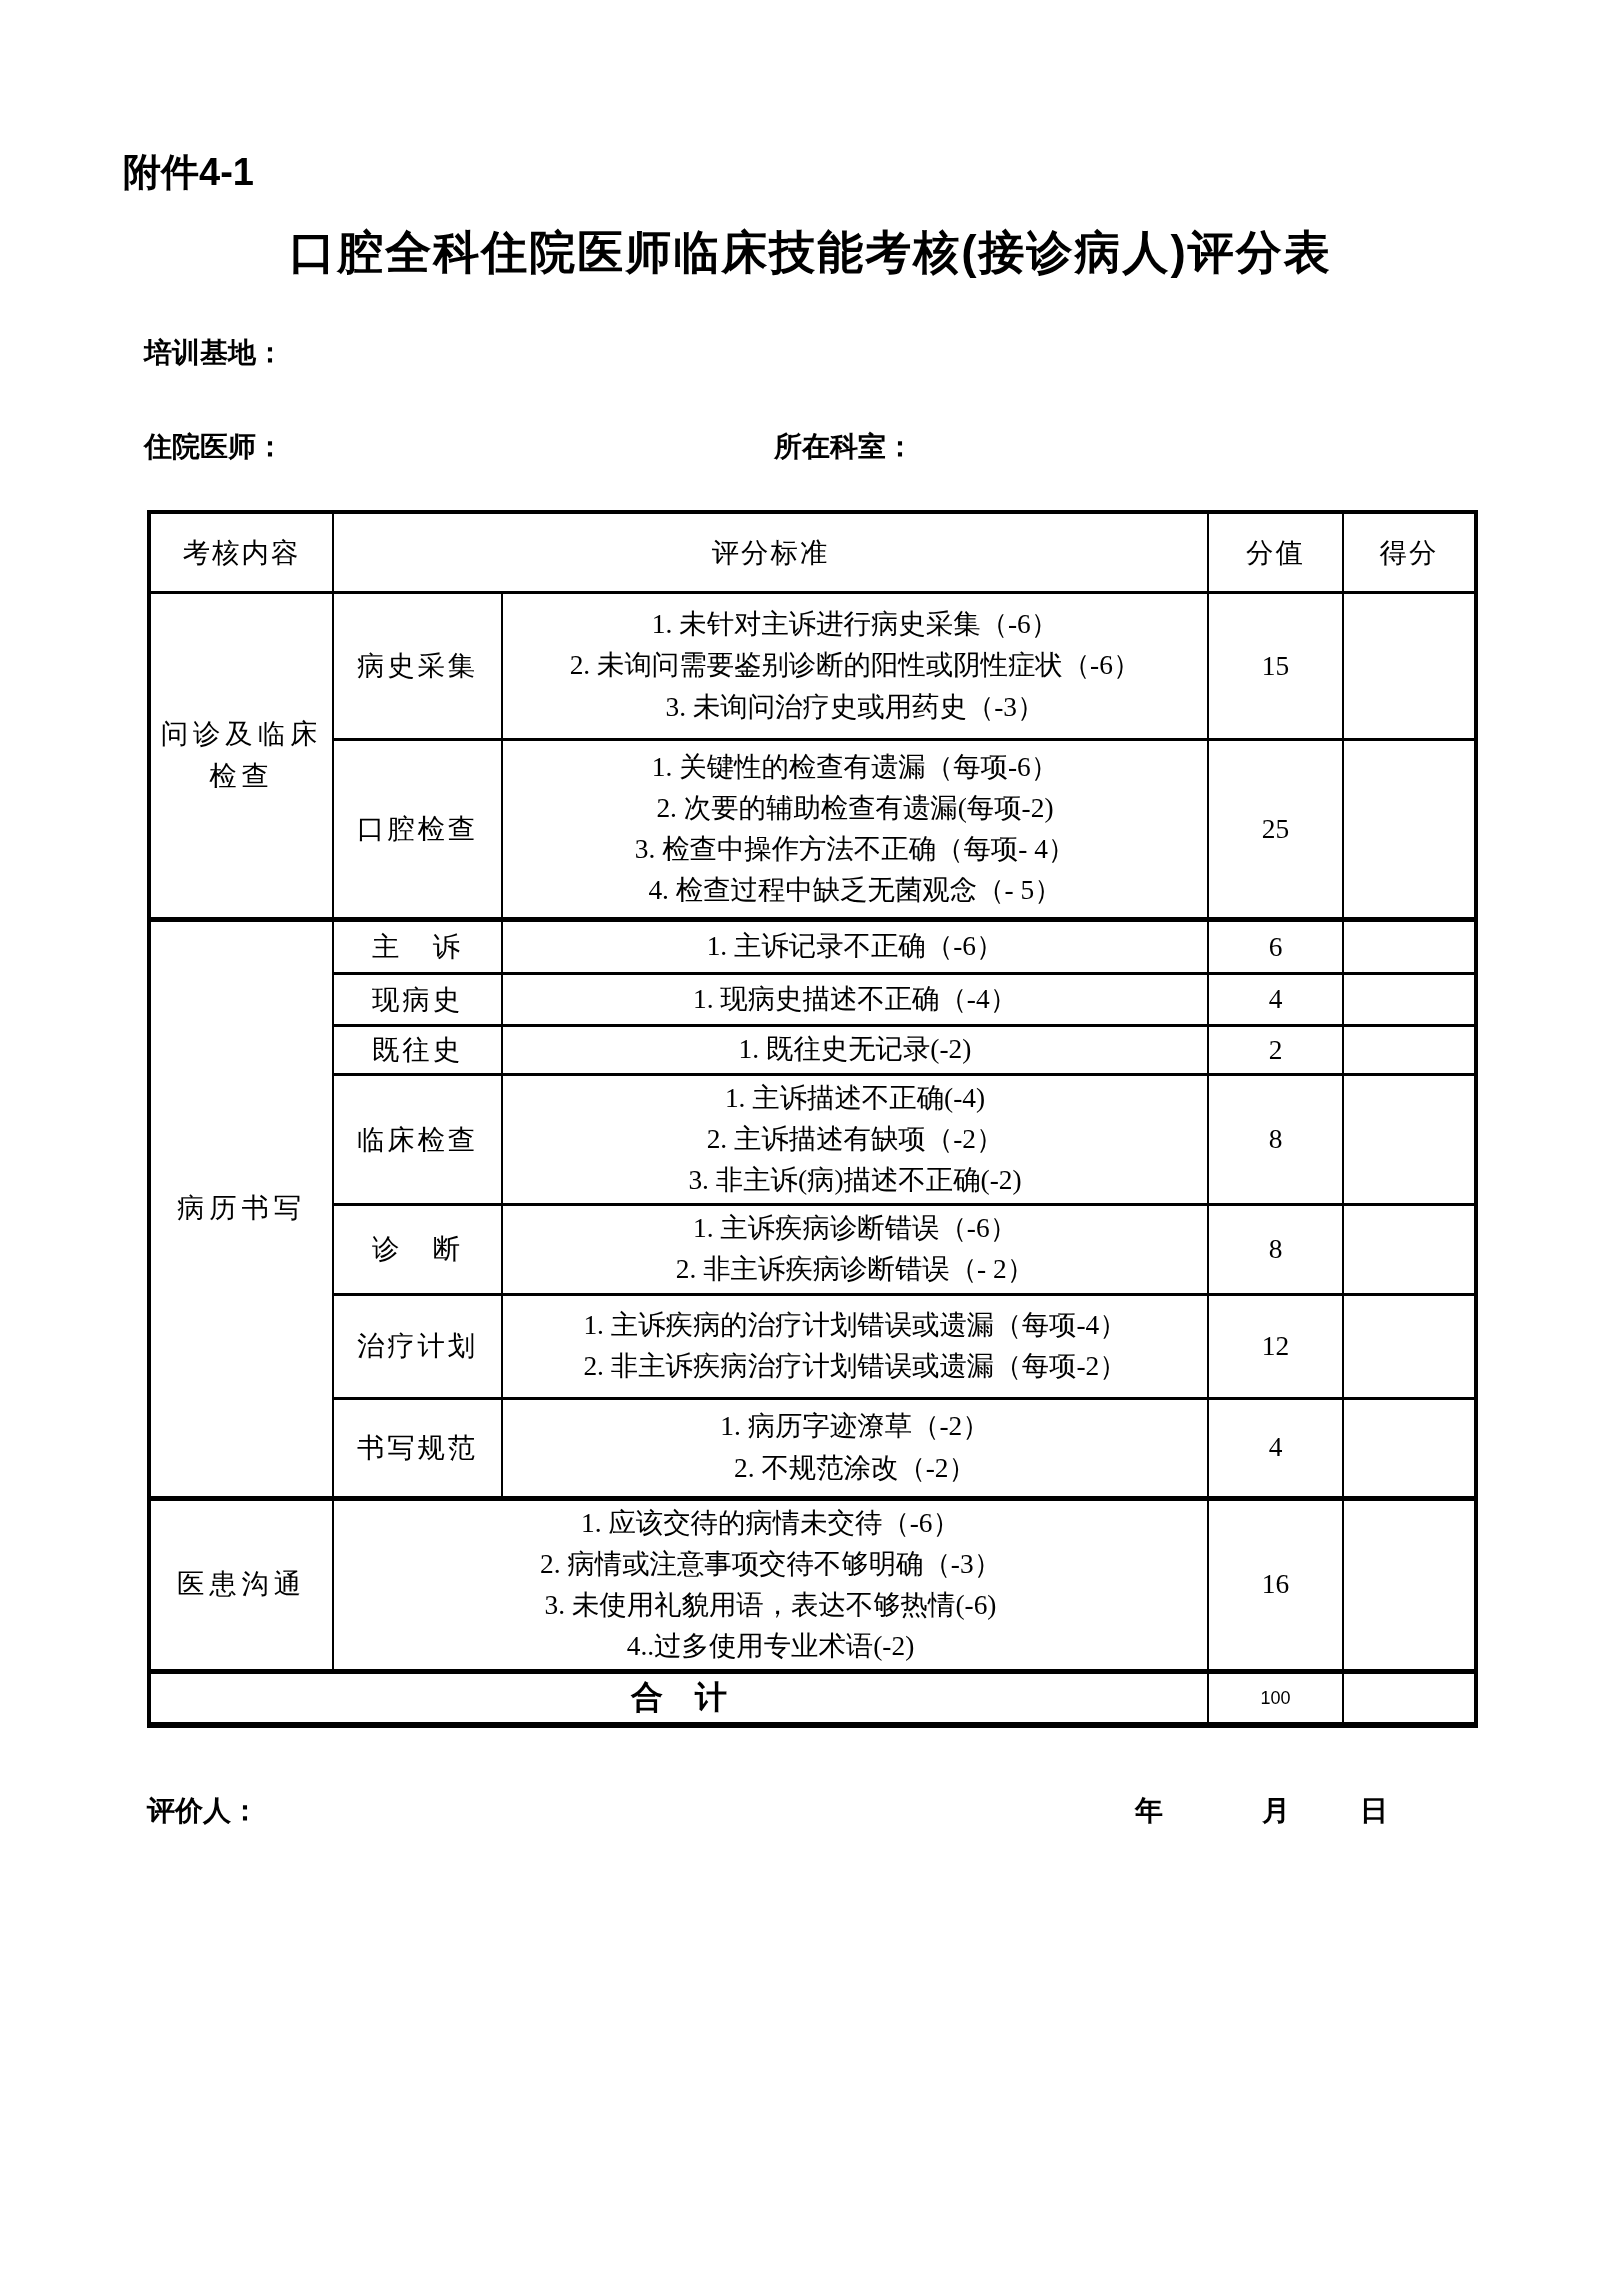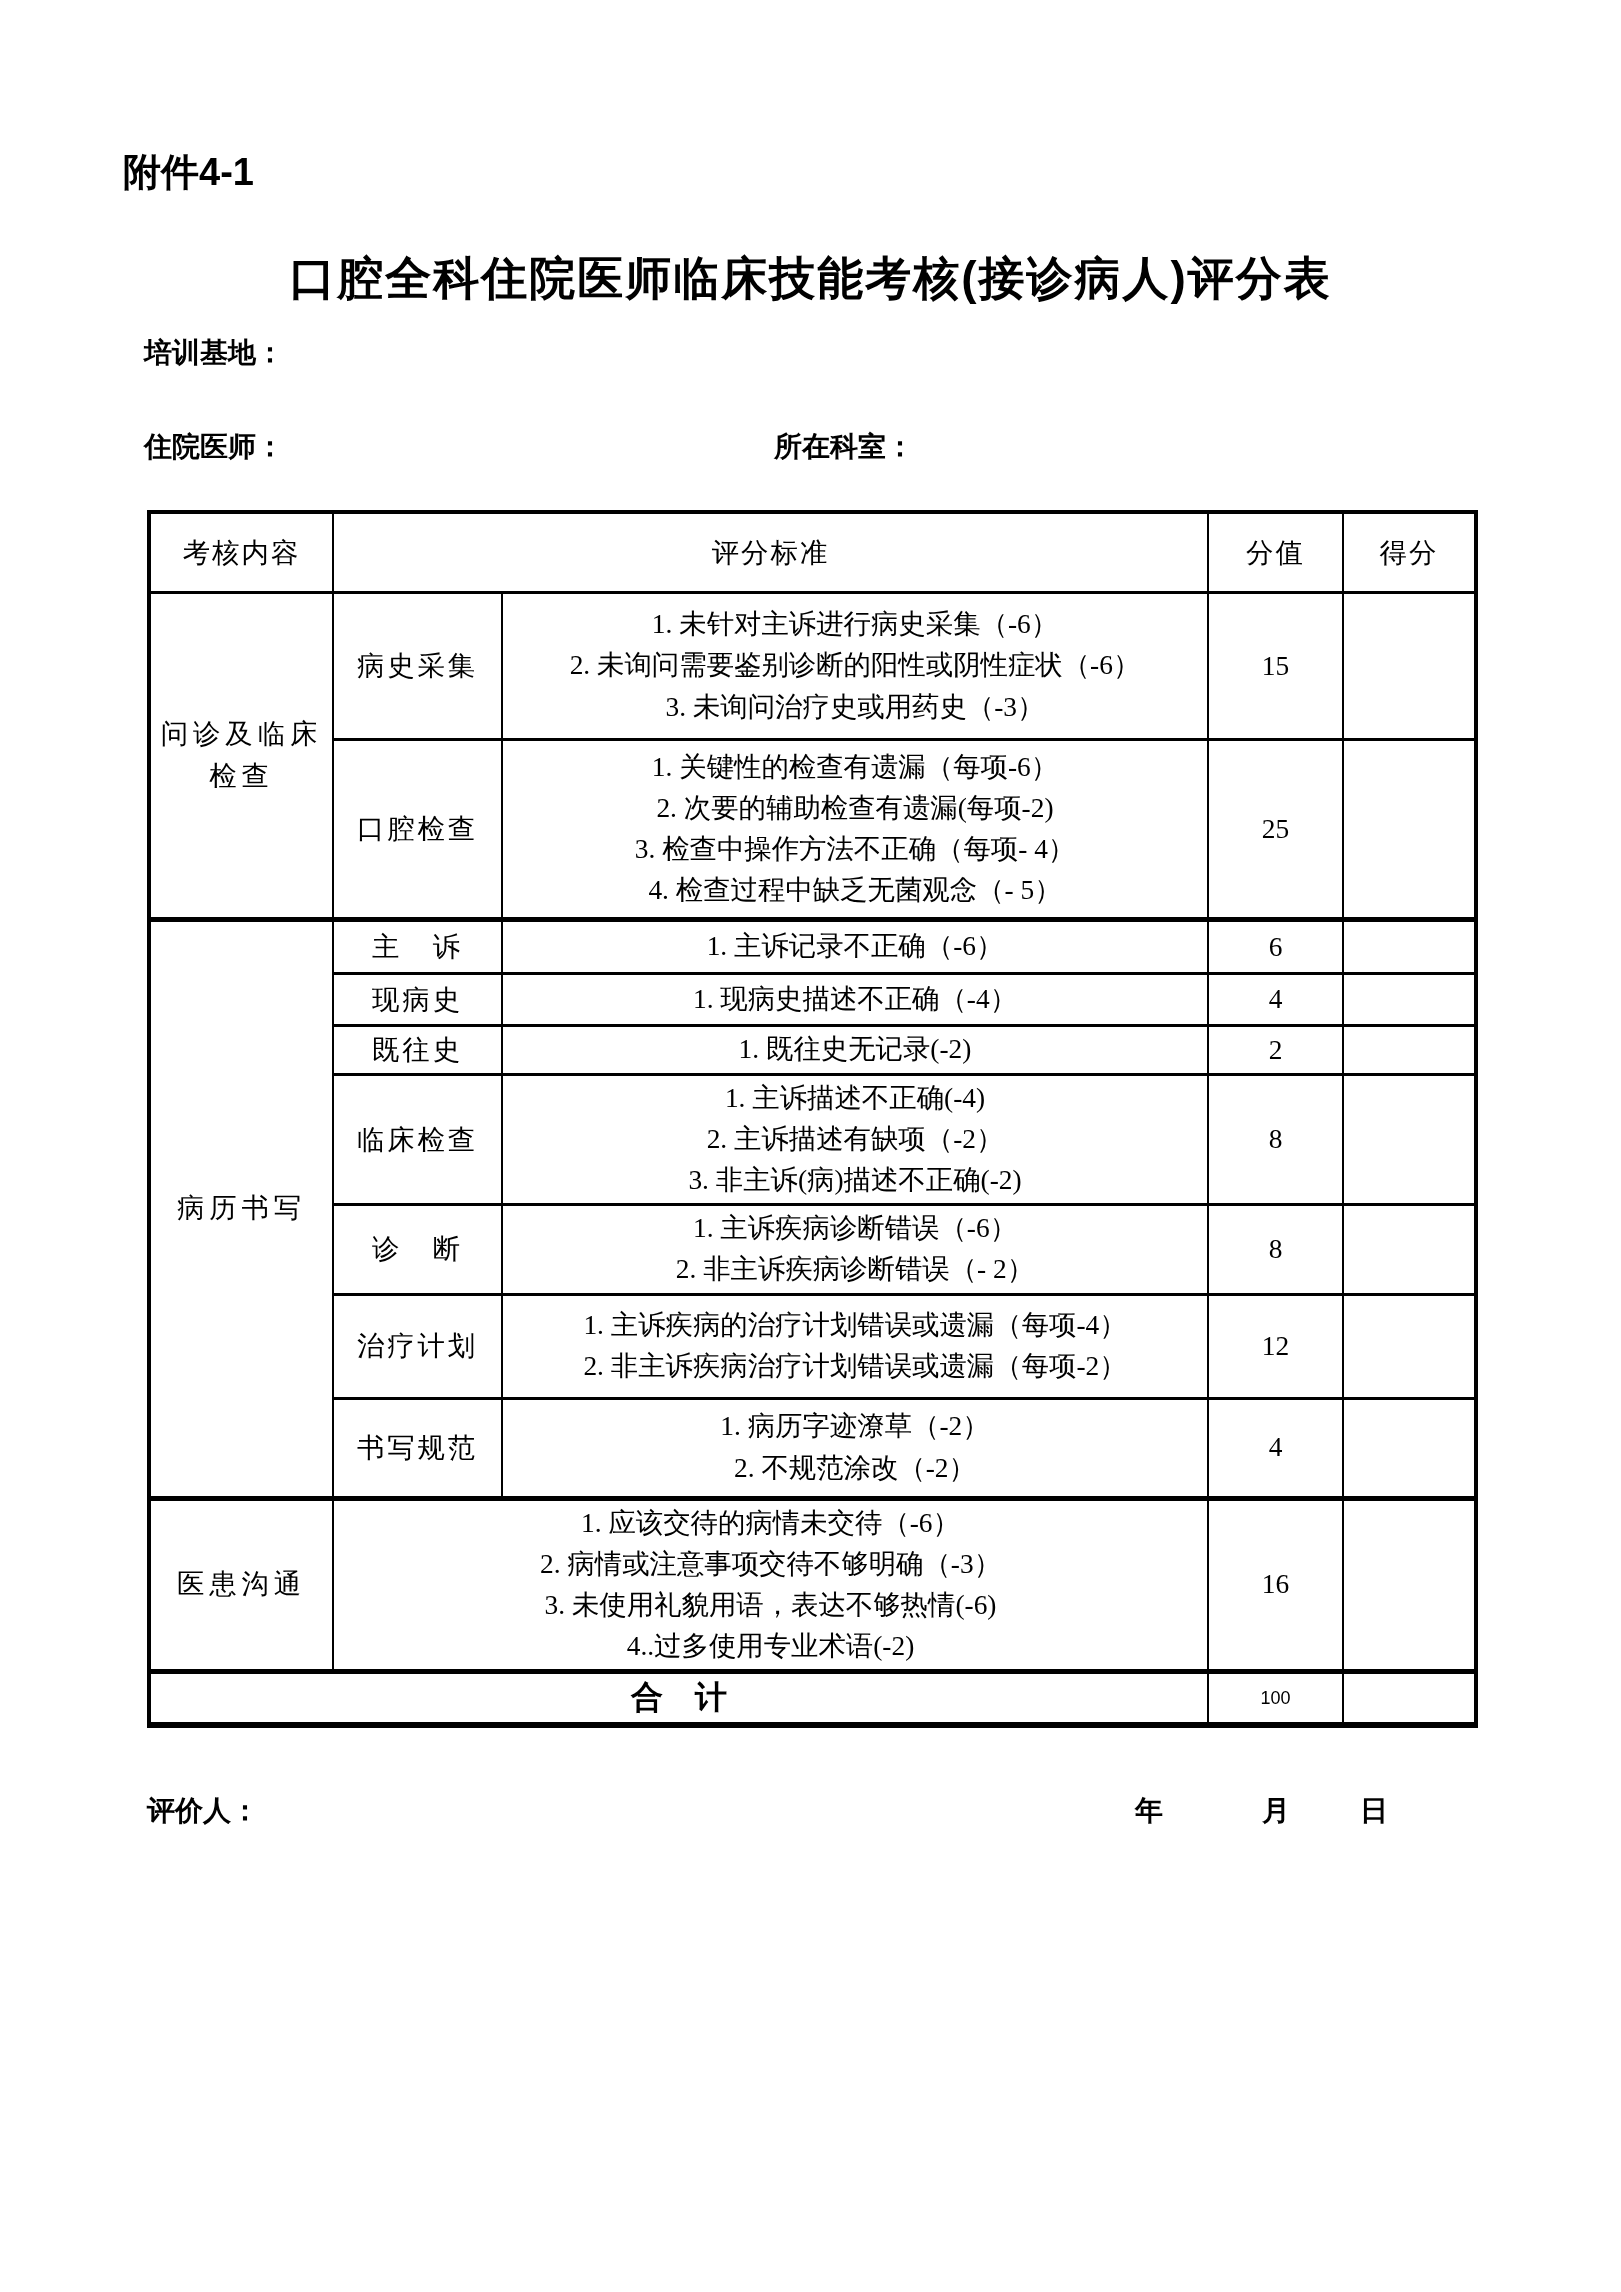--- a/index.html
+++ b/index.html
@@ -16,21 +16,21 @@
   
   .attachment {
     position: absolute; left: 123px; top: 147px;
     font-family: "Liberation Sans", "DejaVu Sans", sans-serif;
     font-weight: bold; font-size: 38px;
   }
   .title {
     position: absolute; left: 0; top: 222px; width: 100%;
     text-align: center;
     font-family: "Liberation Sans", "DejaVu Sans", sans-serif;
-    font-weight: bold; font-size: 46px; letter-spacing: 2px; margin-top: 26px;
+    font-weight: bold; font-size: 46px; letter-spacing: 2px;
   }
   .field-label {
     position: absolute;
     font-family: "Liberation Sans", "DejaVu Sans", sans-serif;
     font-weight: bold; font-size: 28px;
   }
   .training   { left: 144px; top: 334px; }
   .resident   { left: 144px; top: 428px; }
   .department { left: 774px; top: 428px; }
 

